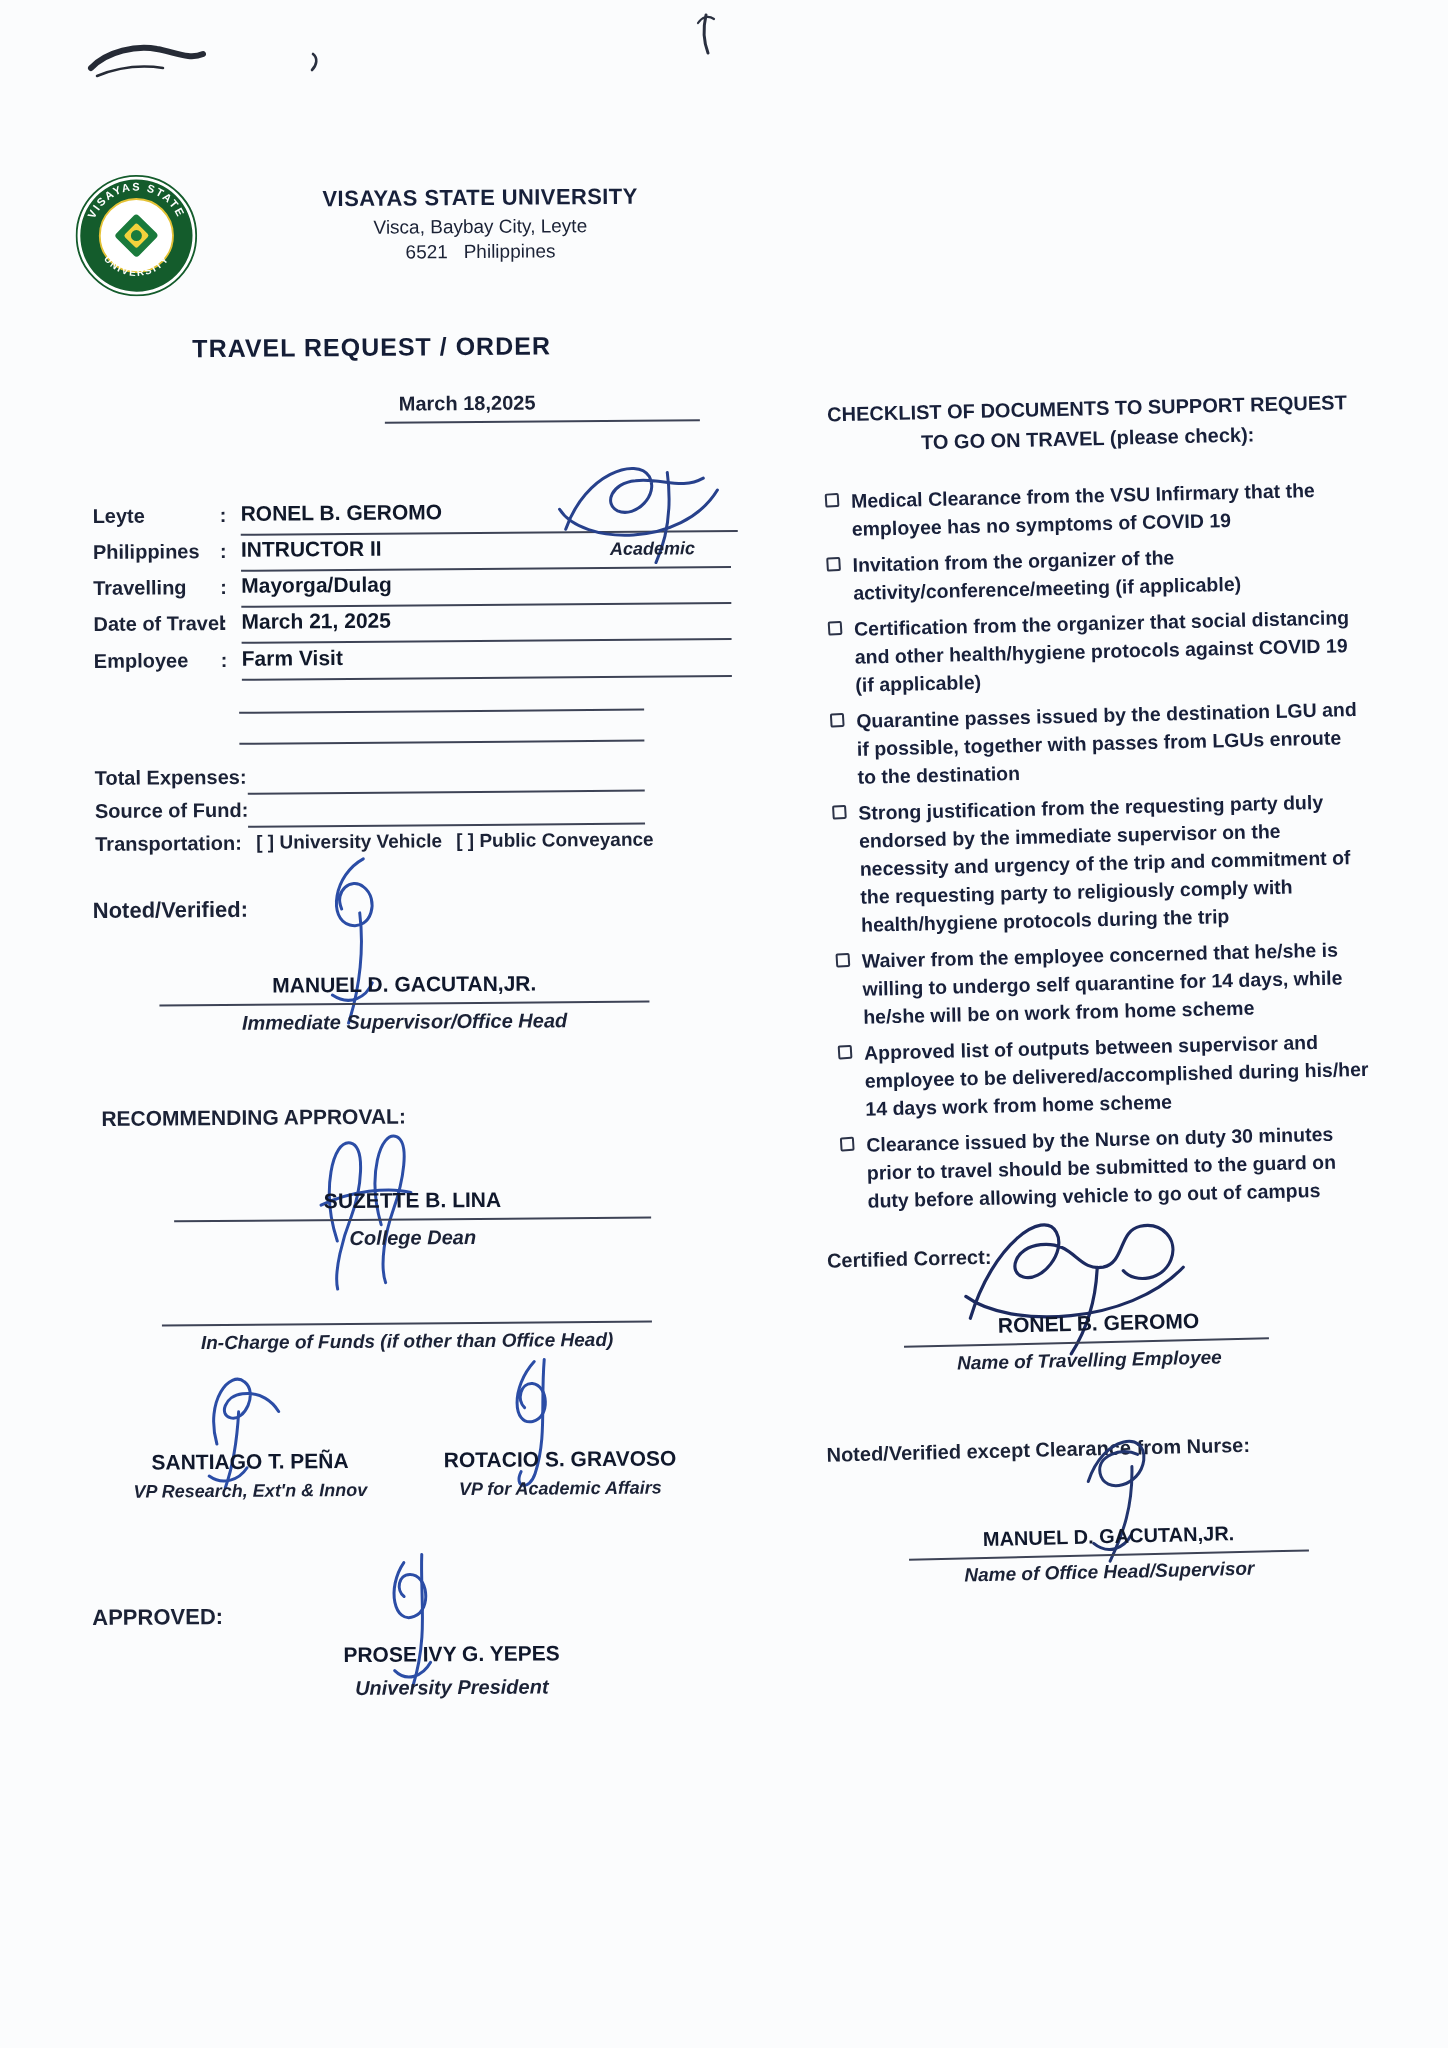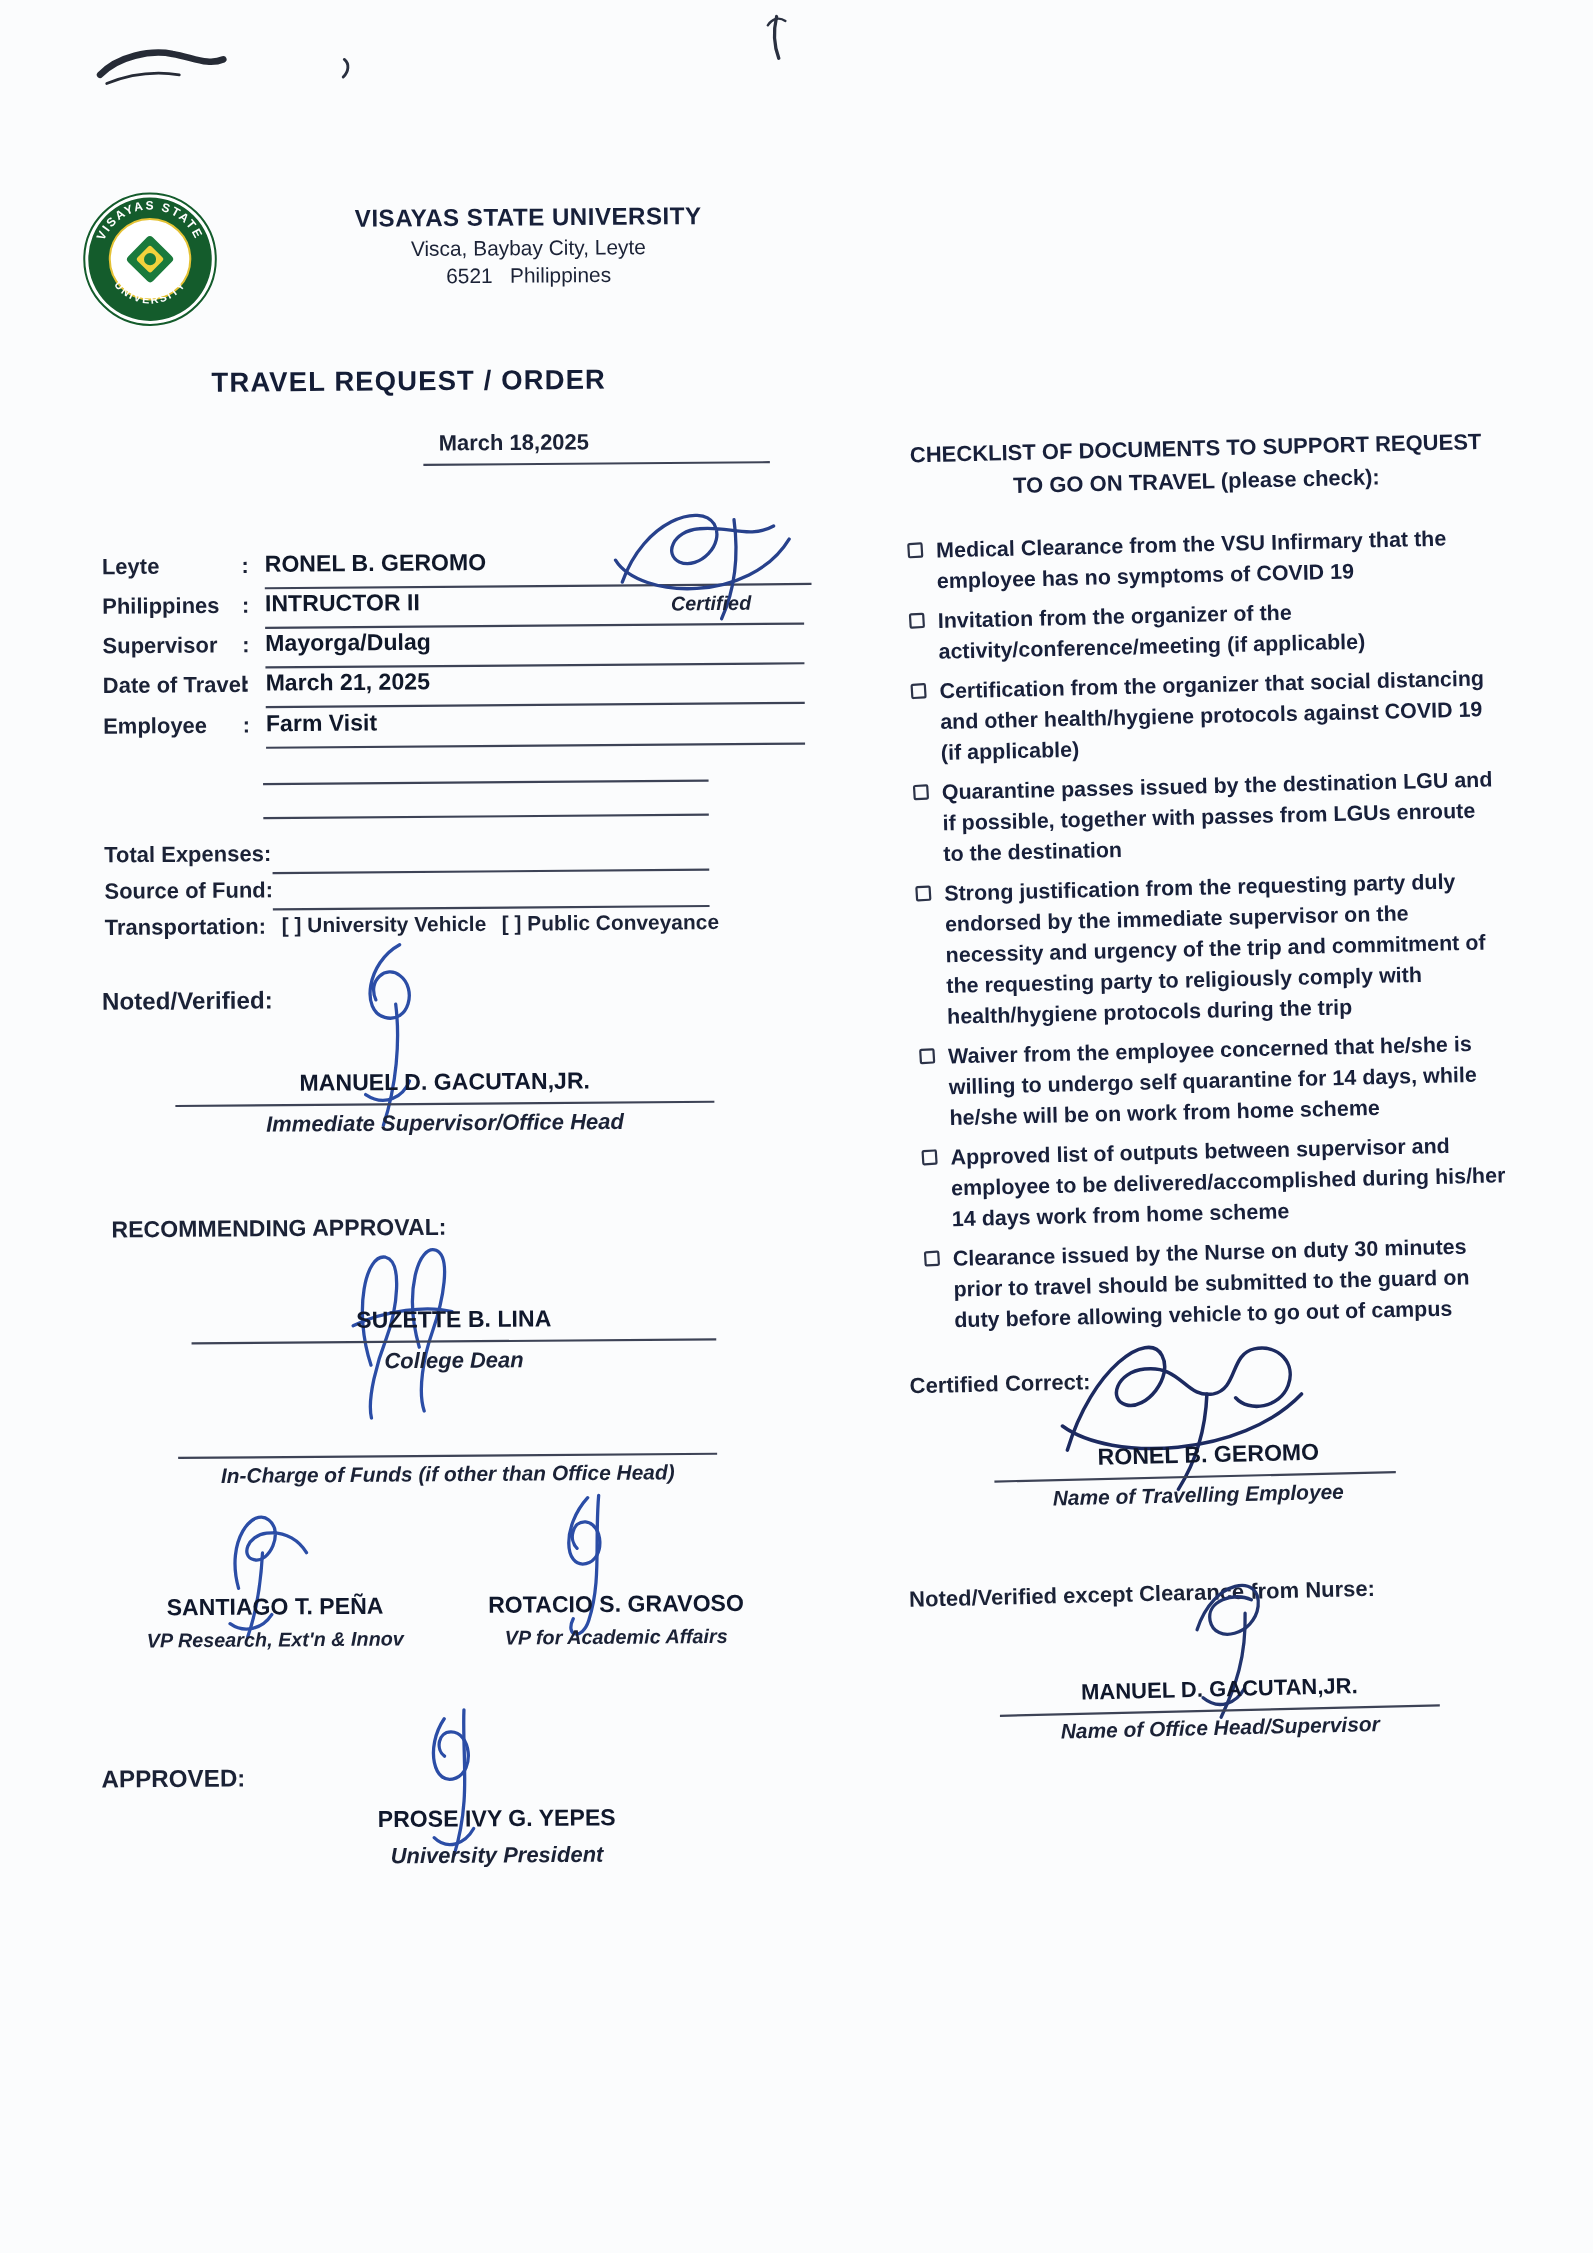--- a/index.html
+++ b/index.html
@@ -89,21 +89,21 @@
     <div class="flabel" style="top:500px;">Leyte</div>
     <div class="fcolon" style="top:500px;">:</div>
     <div class="fvalue" style="top:498px;">RONEL B. GEROMO</div>
     <div class="uline" style="left:243px; top:530px; width:497px;"></div>
 
     <div class="flabel" style="top:536px;">Philippines</div>
     <div class="fcolon" style="top:536px;">:</div>
     <div class="fvalue" style="top:534px;">INTRUCTOR II</div>
     <div class="uline" style="left:243px; top:566px; width:490px;"></div>
 
-    <div class="flabel" style="top:572px;">Supervisor</div>
+    <div class="flabel" style="top:572px;">Travelling</div>
     <div class="fcolon" style="top:572px;">:</div>
     <div class="fvalue" style="top:570px;">Mayorga/Dulag</div>
     <div class="uline" style="left:243px; top:602px; width:490px;"></div>
 
     <div class="flabel" style="top:608px;">Date of Travel</div>
     <div class="fcolon" style="top:608px;">:</div>
     <div class="fvalue" style="top:606px;">March 21, 2025</div>
     <div class="uline" style="left:243px; top:638px; width:490px;"></div>
 
     <div class="flabel" style="top:645px;">Employee</div>
@@ -111,21 +111,21 @@
     <div class="fvalue" style="top:643px;">Farm Visit</div>
     <div class="uline" style="left:243px; top:675px; width:490px;"></div>
 
     <div class="sig" style="left:552px; top:450px; width:180px; height:120px;">
       <svg viewBox="0 0 180 120">
         <path d="M16 78 C 36 22 88 6 100 26 C 110 44 86 68 68 60 C 54 53 62 32 86 30 C 112 27 132 40 154 28" stroke="#27418c" stroke-width="3"></path>
         <path d="M10 58 C 32 94 132 98 168 40" stroke="#27418c" stroke-width="3"></path>
         <path d="M118 22 C 122 54 118 86 106 112" stroke="#27418c" stroke-width="3"></path>
       </svg>
     </div>
-    <div class="t capline" style="left:612px; top:538px; font-size:18px;">Certified</div>
+    <div class="t capline" style="left:612px; top:538px; font-size:18px;">Academic</div>
 
     <div class="uline" style="left:240px; top:708px; width:405px;"></div>
     <div class="uline" style="left:240px; top:739px; width:405px;"></div>
 
     <div class="flabel" style="top:762px;">Total Expenses:</div>
     <div class="uline" style="left:248px; top:789px; width:397px;"></div>
     <div class="flabel" style="top:795px;">Source of Fund:</div>
     <div class="uline" style="left:248px; top:822px; width:397px;"></div>
     <div class="flabel" style="top:828px;">Transportation:</div>
     <div class="t b" style="left:256px; top:828px; font-size:19px;">[ ] University Vehicle</div>

